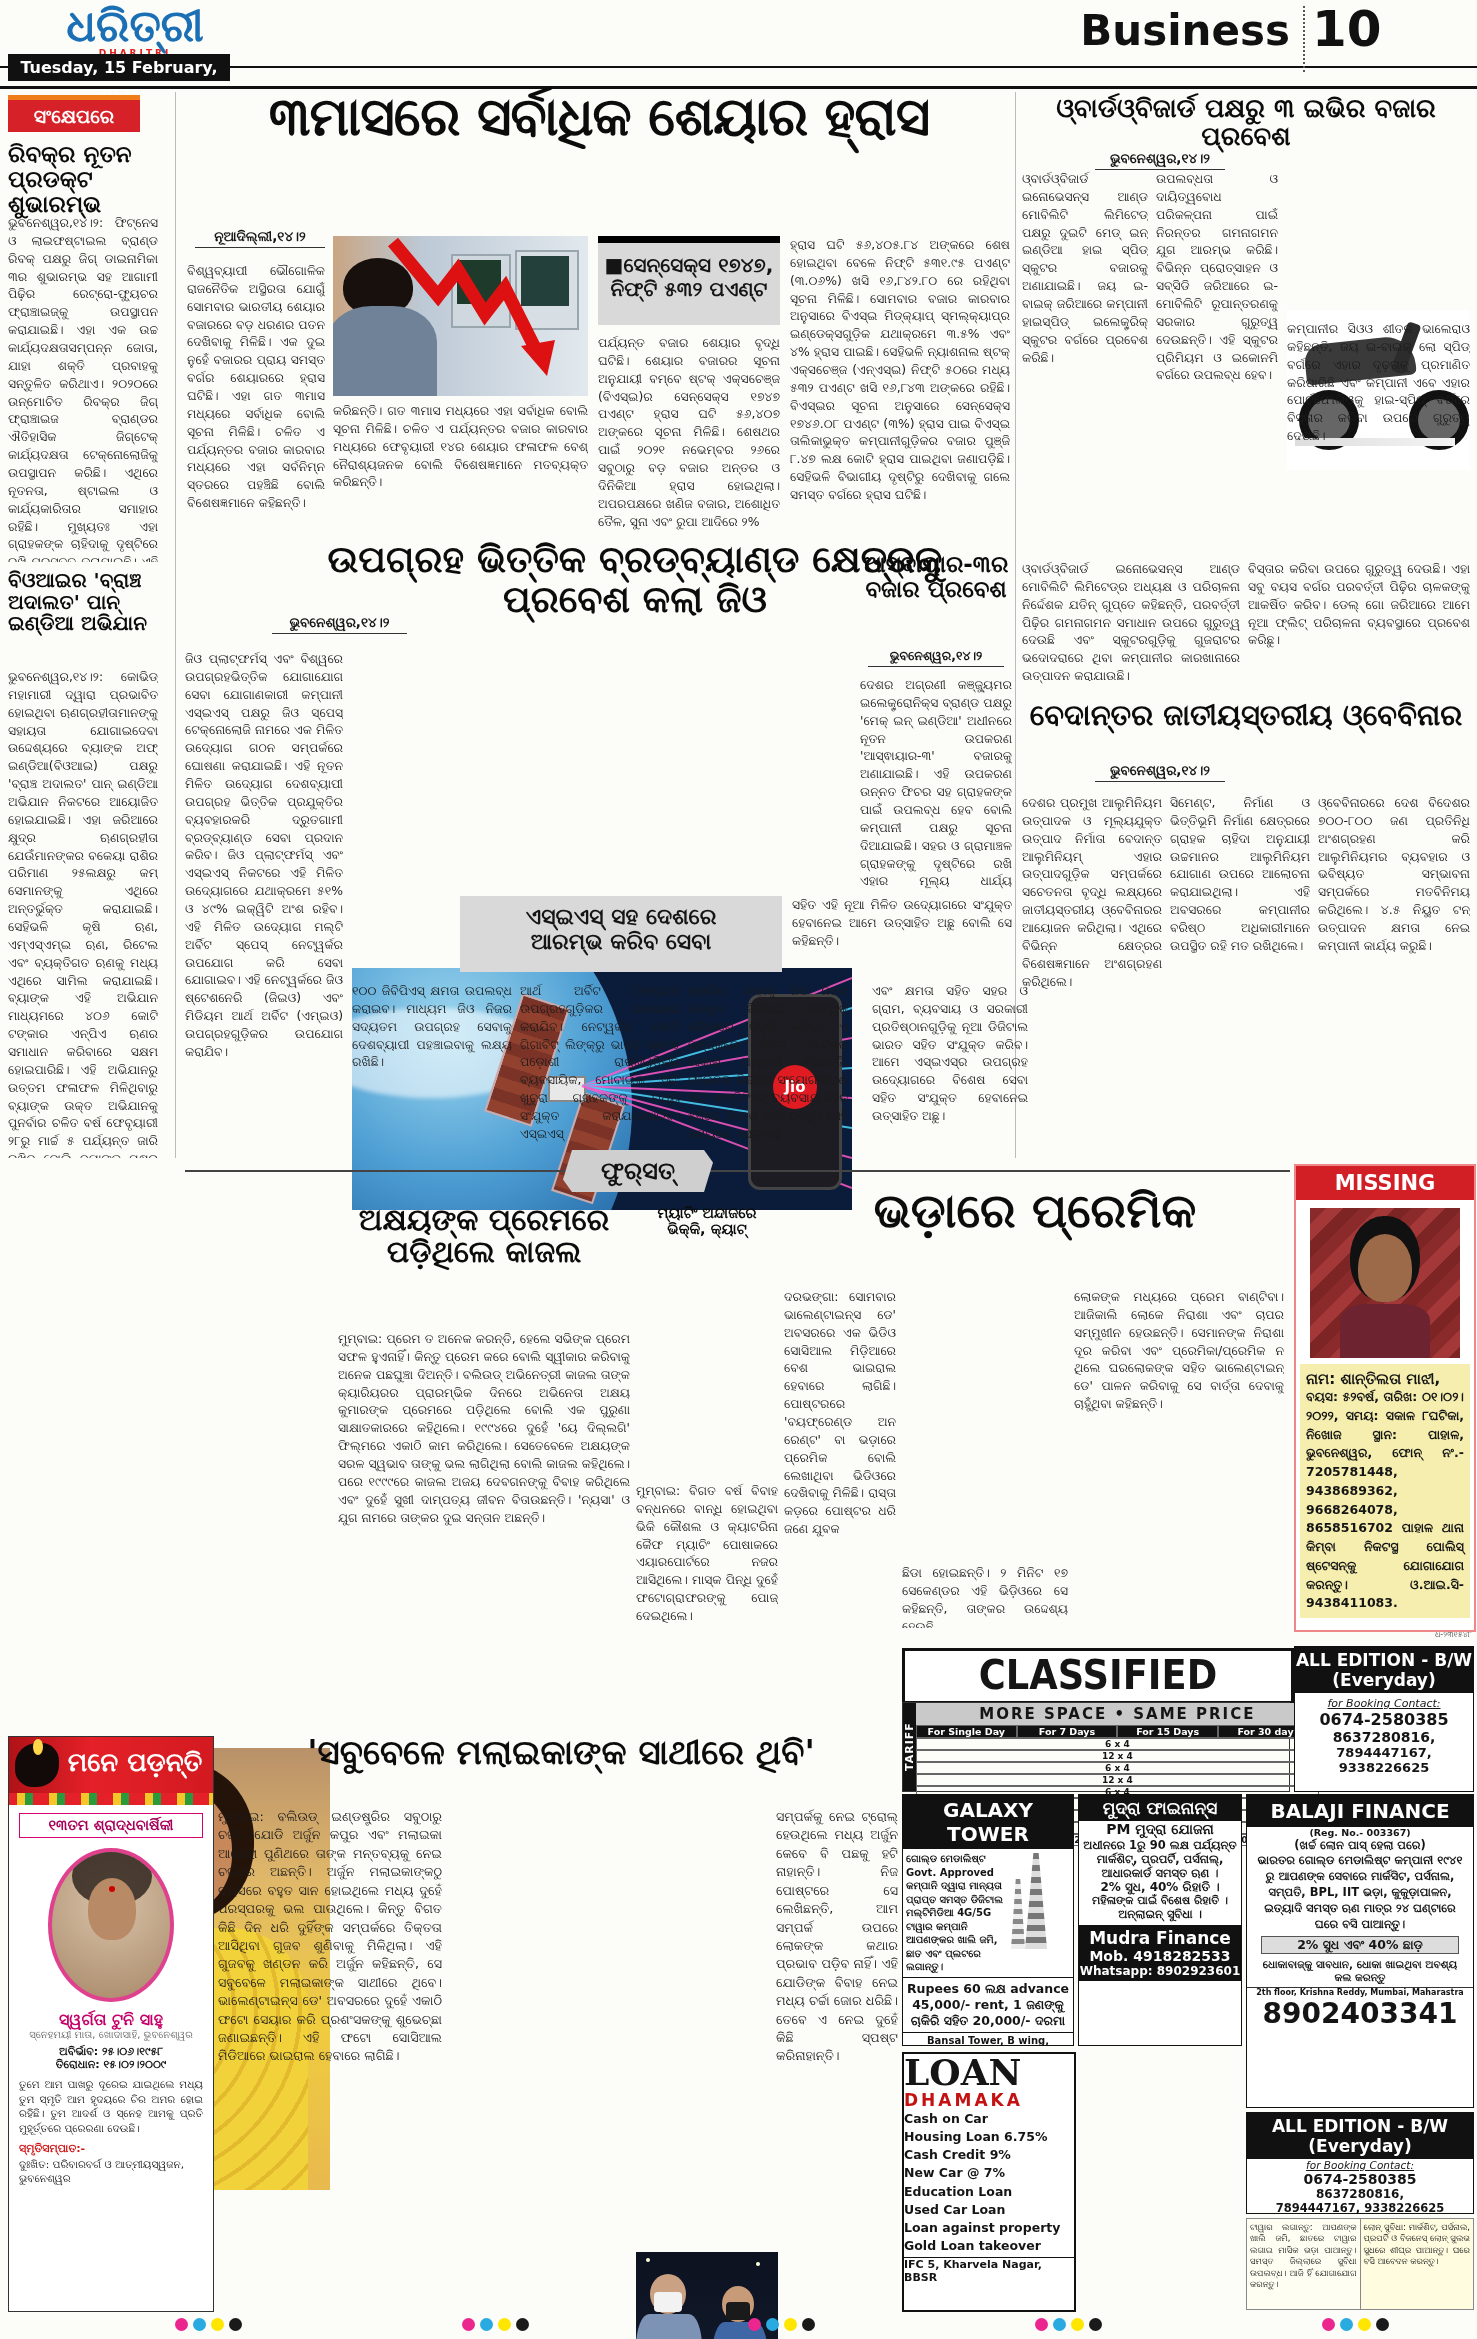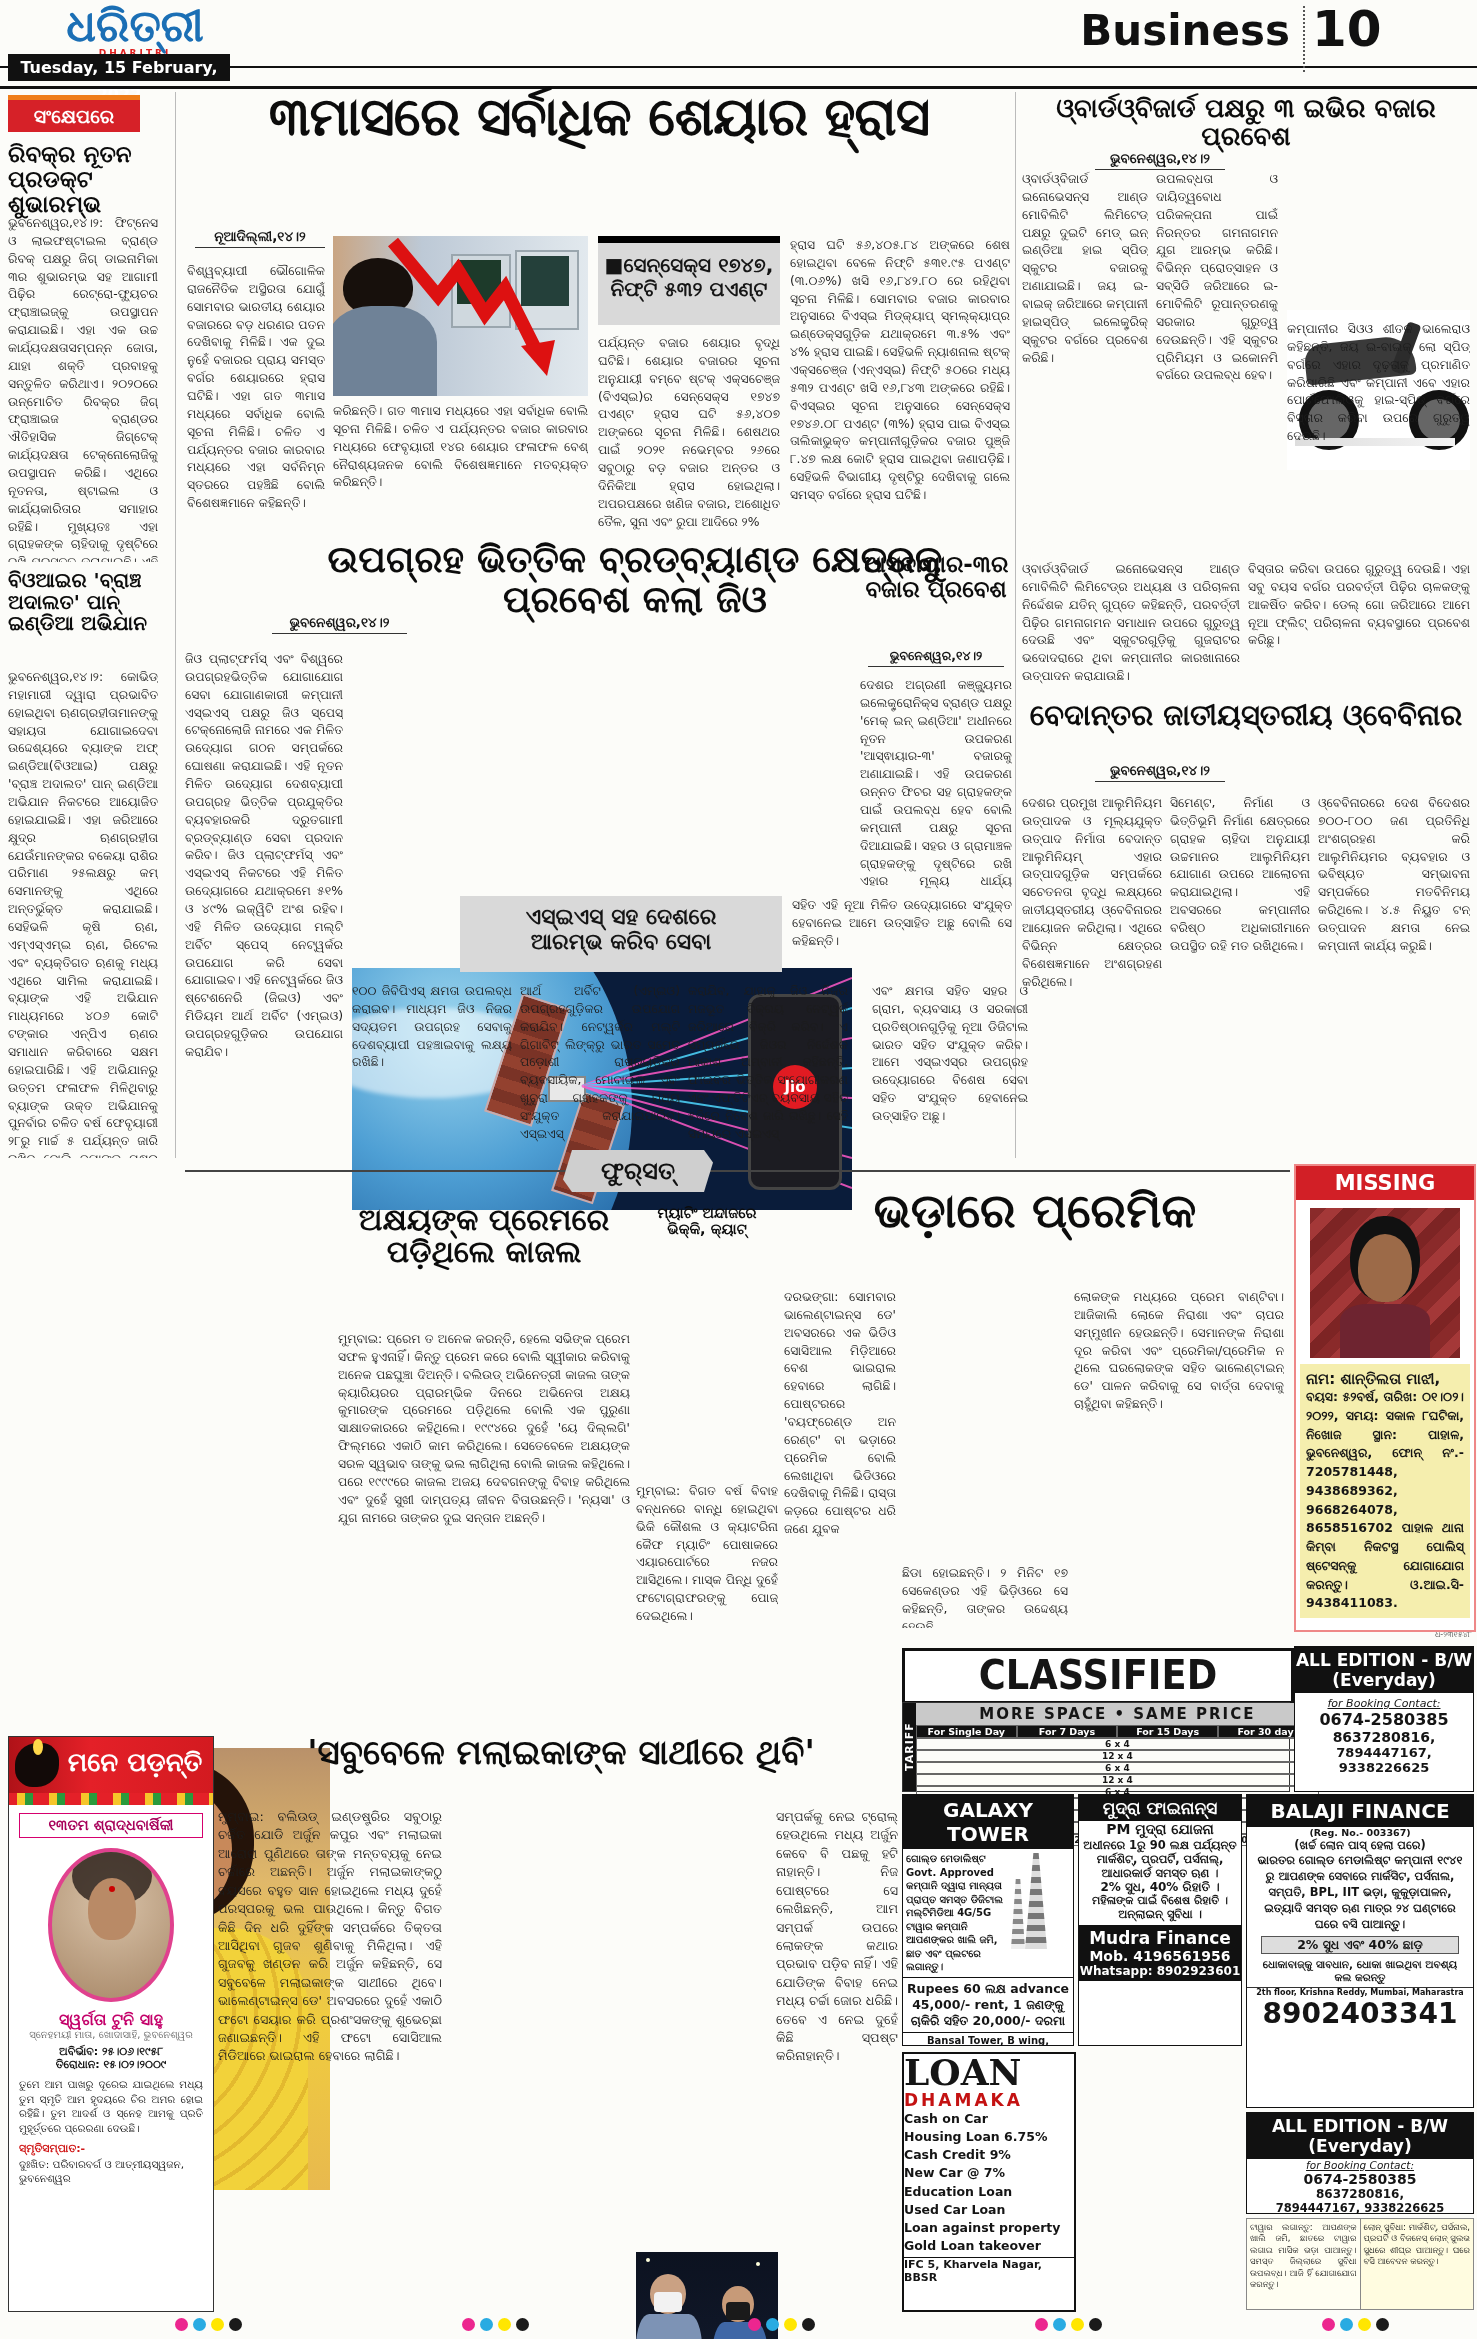--- a/index.html
+++ b/index.html
@@ -278,21 +278,21 @@
     <div class="adheader" style="font-size:17px;padding:3px 0;">ମୁଦ୍ରା ଫାଇନାନ୍ସ</div>
     <div style="font-size:14px;font-weight:bold;">PM ମୁଦ୍ରା ଯୋଜନା</div>
     <div style="font-size:11.5px;font-weight:bold;">ଅଧୀନରେ 1ରୁ 90 ଲକ୍ଷ ପର୍ଯ୍ୟନ୍ତ</div>
     <div style="font-size:11.5px;font-weight:bold;">ମାର୍କଶିଟ୍, ପ୍ରପର୍ଟି, ପର୍ସନାଲ୍,</div>
     <div style="font-size:11.5px;font-weight:bold;">ଆଧାରକାର୍ଡ ସମସ୍ତ ଋଣ ।</div>
     <div style="font-size:12px;font-weight:bold;">2% ସୁଧ, 40% ରିହାତି ।</div>
     <div style="font-size:11px;font-weight:bold;">ମହିଳାଙ୍କ ପାଇଁ ବିଶେଷ ରିହାତି ।</div>
     <div style="font-size:11.5px;font-weight:bold;">ଅନ୍‌ଲାଇନ୍ ସୁବିଧା ।</div>
     <div style="background:#111;color:#fff;margin-top:4px;padding:3px 0;">
       <div style="font-size:17px;font-weight:bold;">Mudra Finance</div>
-      <div style="font-size:14px;font-weight:bold;">Mob. 4196561956</div>
+      <div style="font-size:14px;font-weight:bold;">Mob. 4918282533</div>
       <div style="font-size:12px;font-weight:bold;">Whatsapp: 8902923601</div>
     </div>
   </div>
 
   <div class="abs adbox" style="left:1246px;top:1794px;width:226px;height:312px;text-align:center;">
     <div class="adheader" style="font-size:20px;padding:4px 0;">BALAJI FINANCE</div>
     <div style="font-size:9.5px;font-weight:bold;">(Reg. No.- 003367)</div>
     <div style="font-size:11.5px;font-weight:bold;">(ଖର୍ଚ୍ଚ ଲୋନ ପାସ୍ ହେଲା ପରେ)</div>
     <div style="font-size:11.5px;font-weight:bold;padding:0 6px;line-height:1.4;">ଭାରତର ଗୋଲ୍ଡ ମେଡାଲିଷ୍ଟ କମ୍ପାନୀ ୧୯୪୧ ରୁ ଆପଣଙ୍କ ସେବାରେ ମାର୍କସିଟ, ପର୍ସନାଲ, ସମ୍ପତି, BPL, IIT ଭଡ଼ା, କୁକୁଡ଼ାପାଳନ, ଇତ୍ୟାଦି ସମସ୍ତ ଋଣ ମାତ୍ର ୨୪ ଘଣ୍ଟାରେ ଘରେ ବସି ପାଆନ୍ତୁ।</div>
     <div style="margin:4px 14px;border:1.5px solid #555;background:#ddd;font-size:12.5px;font-weight:bold;">2% ସୁଧ ଏବଂ 40% ଛାଡ଼</div>

